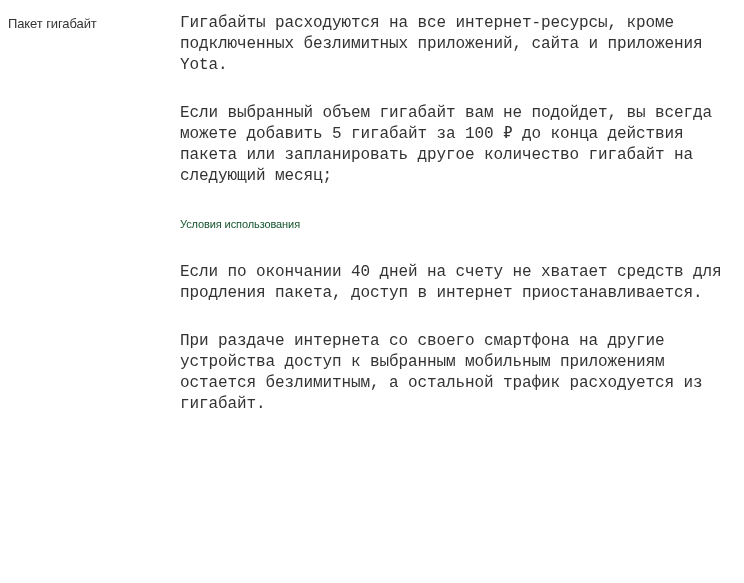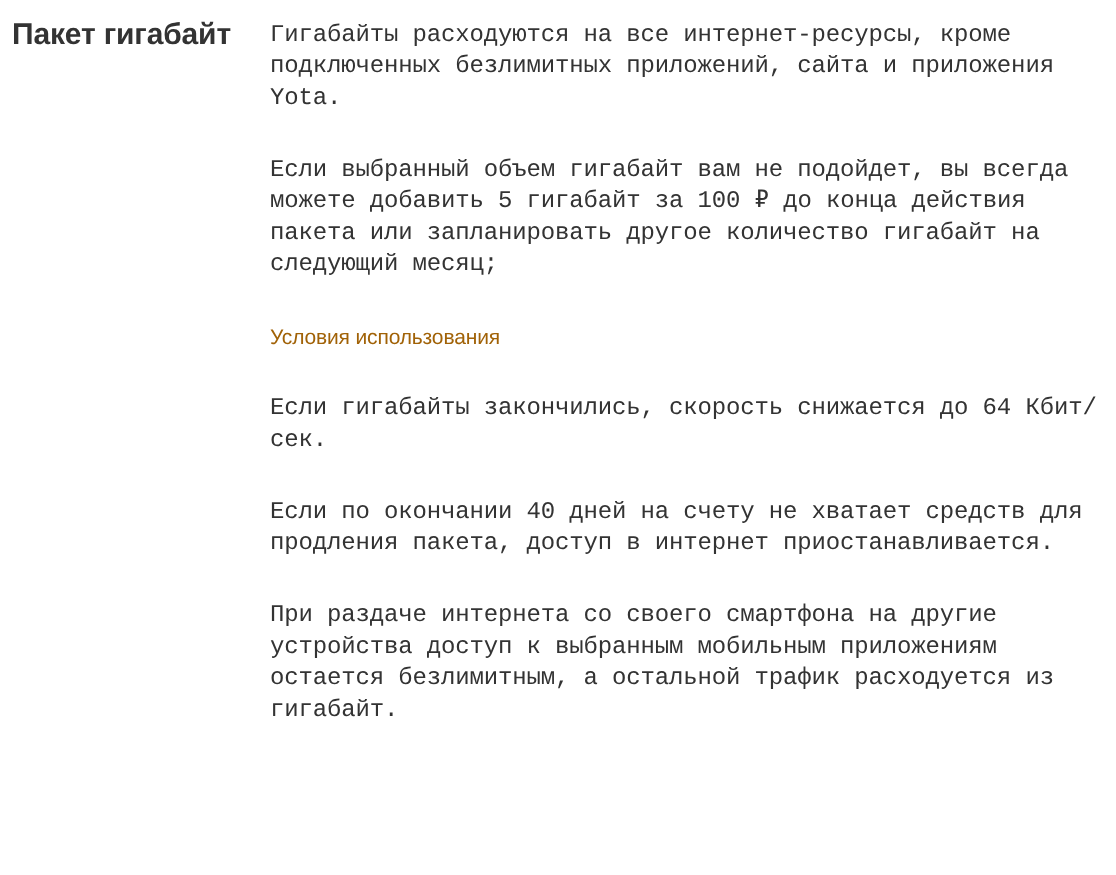--- a/index.html
+++ b/index.html
@@ -17,63 +17,62 @@
   }
   .section-row {
     display: flex;
     align-items: flex-start;
     padding: 13px 8px 0 8px;
     width: 744px;
   }
   .term-col {
     flex: 0 0 172px;
     width: 172px;
-    font-size: 20px;
+    font-size: 13px;
     line-height: 21px;
-    font-weight: 700;
+    font-weight: 400;
     color: #333333;
     letter-spacing: -0.1px;
   }
   .desc-col {
     flex: 1 1 auto;
     max-width: 558px;
     font-size: 16px;
     line-height: 21px;
     color: #333333;
     letter-spacing: -0.1px;
   }
   .desc-col p {
     margin: 0 0 27px 0;
     font-family: Liberation Mono, monospace;
   }
   .subheading {
     margin: 0 0 27px 0;
-    font-size: 14px;
+    font-size: 11px;
     line-height: 21px;
     font-weight: 400;
-    color: #a16207;
+    color: #14532d;
   }
 </style>
 </head>
 <body>
 
 <div class="section-row">
 
   <div class="term-col">Пакет гигабайт</div>
 
   <div class="desc-col">
 
     <p>Гигабайты расходуются на все интернет-ресурсы, кроме подключенных безлимитных приложений, сайта и приложения Yota.</p>
 
     <p>Если выбранный объем гигабайт вам не подойдет, вы всегда можете добавить 5 гигабайт за 100 ₽ до конца действия пакета или запланировать другое количество гигабайт на следующий месяц;</p>
 
     <h3 class="subheading">Условия использования</h3>
 
 
-    <p>Если гигабайты закончились, скорость снижается до 64 Кбит/сек.</p>
 
     <p>Если по окончании 40 дней на счету не хватает средств для продления пакета, доступ в интернет приостанавливается.</p>
 
 
     <p>При раздаче интернета со своего смартфона на другие устройства доступ к выбранным мобильным приложениям остается безлимитным, а остальной трафик расходуется из гигабайт.</p>
 
   </div>
 </div>
 
 </body></html>

